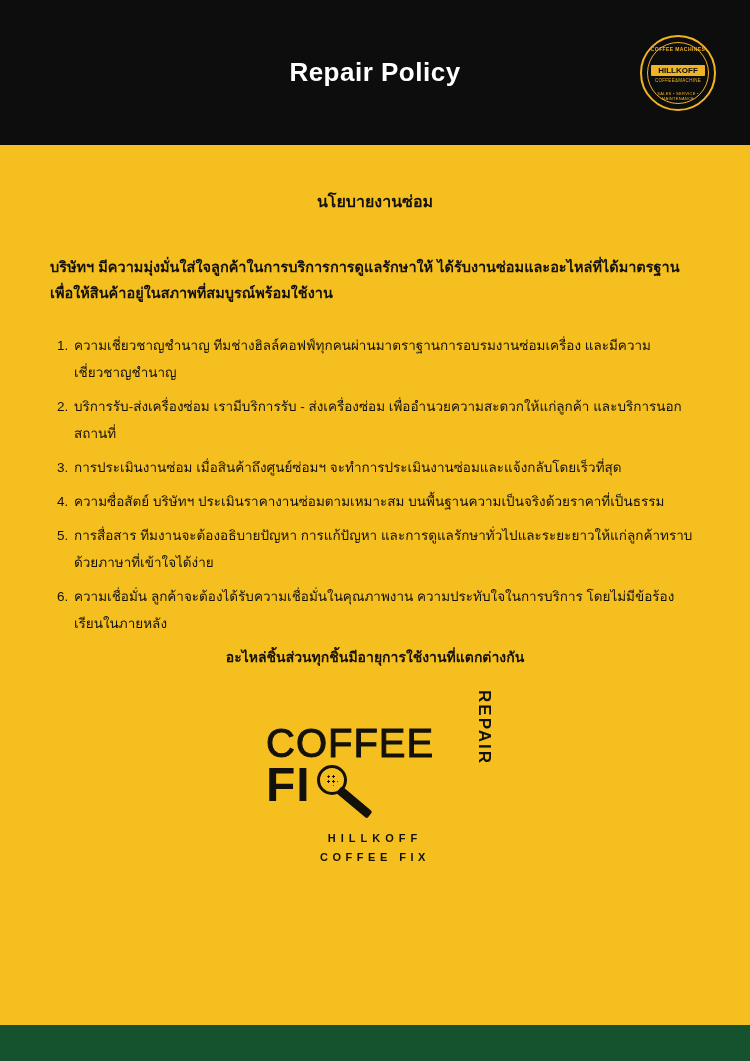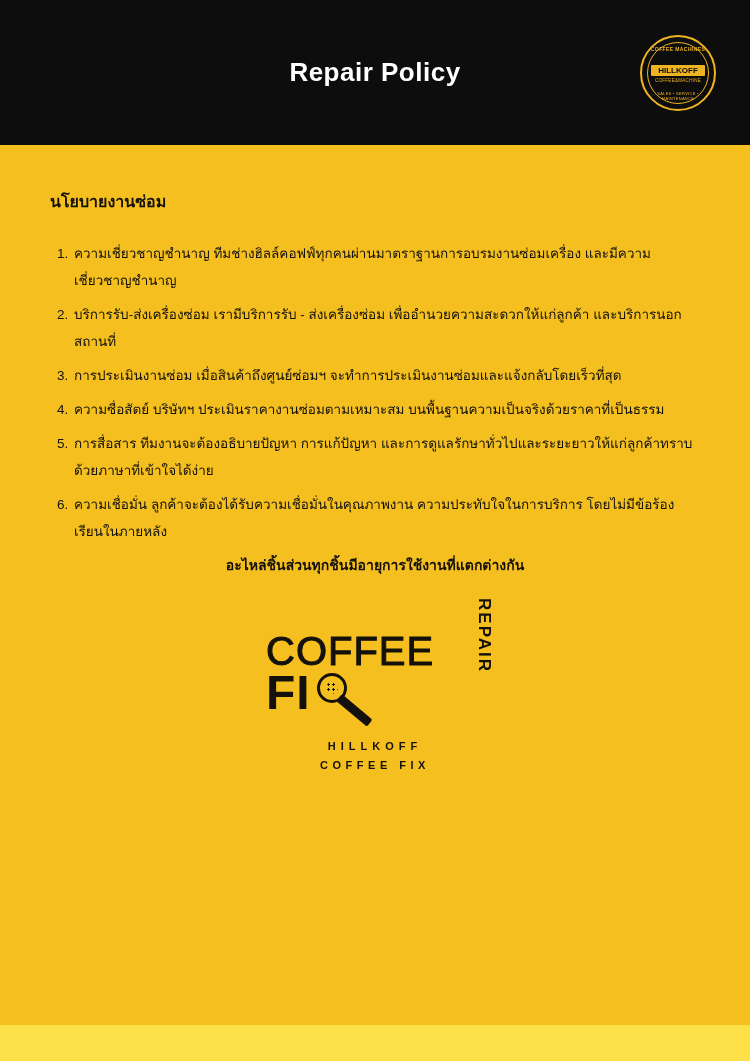--- a/index.html
+++ b/index.html
@@ -11,21 +11,21 @@
     width: 750px;
     height: 1061px;
     background: #0d0d0d;
     font-family: "Liberation Sans", sans-serif;
     overflow: hidden;
   }
   .page {
     position: relative;
     width: 750px;
     height: 1061px;
-    background: #fde047;
+    background: #14532d;
   }
   
   .header {
     position: relative;
     height: 145px;
     background: #0d0d0d;
     display: flex;
     align-items: center;
     justify-content: center;
   }
@@ -95,20 +95,21 @@
     color: #f0b323;
   }
   
   .body-yellow {
     background: #f5c01f;
     padding: 30px 50px 20px 50px;
     min-height: 880px;
     position: relative;
   }
   .doc-heading {
+    text-align: center;
     font-size: 16px;
     font-weight: bold;
     color: #14110c;
     margin: 14px 0 0 0;
   }
   .intro {
     margin: 40px 0 0 0;
     font-size: 14.5px;
     font-weight: bold;
     color: #14110c;
@@ -243,20 +244,21 @@
       <div class="badge-mid">HILLKOFF</div>
       <div class="badge-sub">COFFEE&amp;MACHINE</div>
       <div class="badge-bottom">SALES • SERVICE • MAINTENANCE</div>
     </div>
   </div>
 
   <div class="body-yellow">
 
     <div class="doc-heading">นโยบายงานซ่อม</div>
 
+    <div class="intro">บริษัทฯ  มีความมุ่งมั่นใส่ใจลูกค้าในการบริการการดูแลรักษาให้ ได้รับงานซ่อมและอะไหล่ที่ได้มาตรฐานเพื่อให้สินค้าอยู่ในสภาพที่สมบูรณ์พร้อมใช้งาน</div>
 
     <ol class="policy-list">
       <li>
         <span class="lead">ความเชี่ยวชาญชำนาญ</span>
         <span class="rest">ทีมช่างฮิลล์คอฟฟ์ทุกคนผ่านมาตราฐานการอบรมงานซ่อมเครื่อง และมีความเชี่ยวชาญชำนาญ</span>
       </li>
       <li>
         <span class="lead">บริการรับ-ส่งเครื่องซ่อม</span>
         <span class="rest">เรามีบริการรับ - ส่งเครื่องซ่อม เพื่ออำนวยความสะดวกให้แก่ลูกค้า และบริการนอกสถานที่</span>
       </li>

